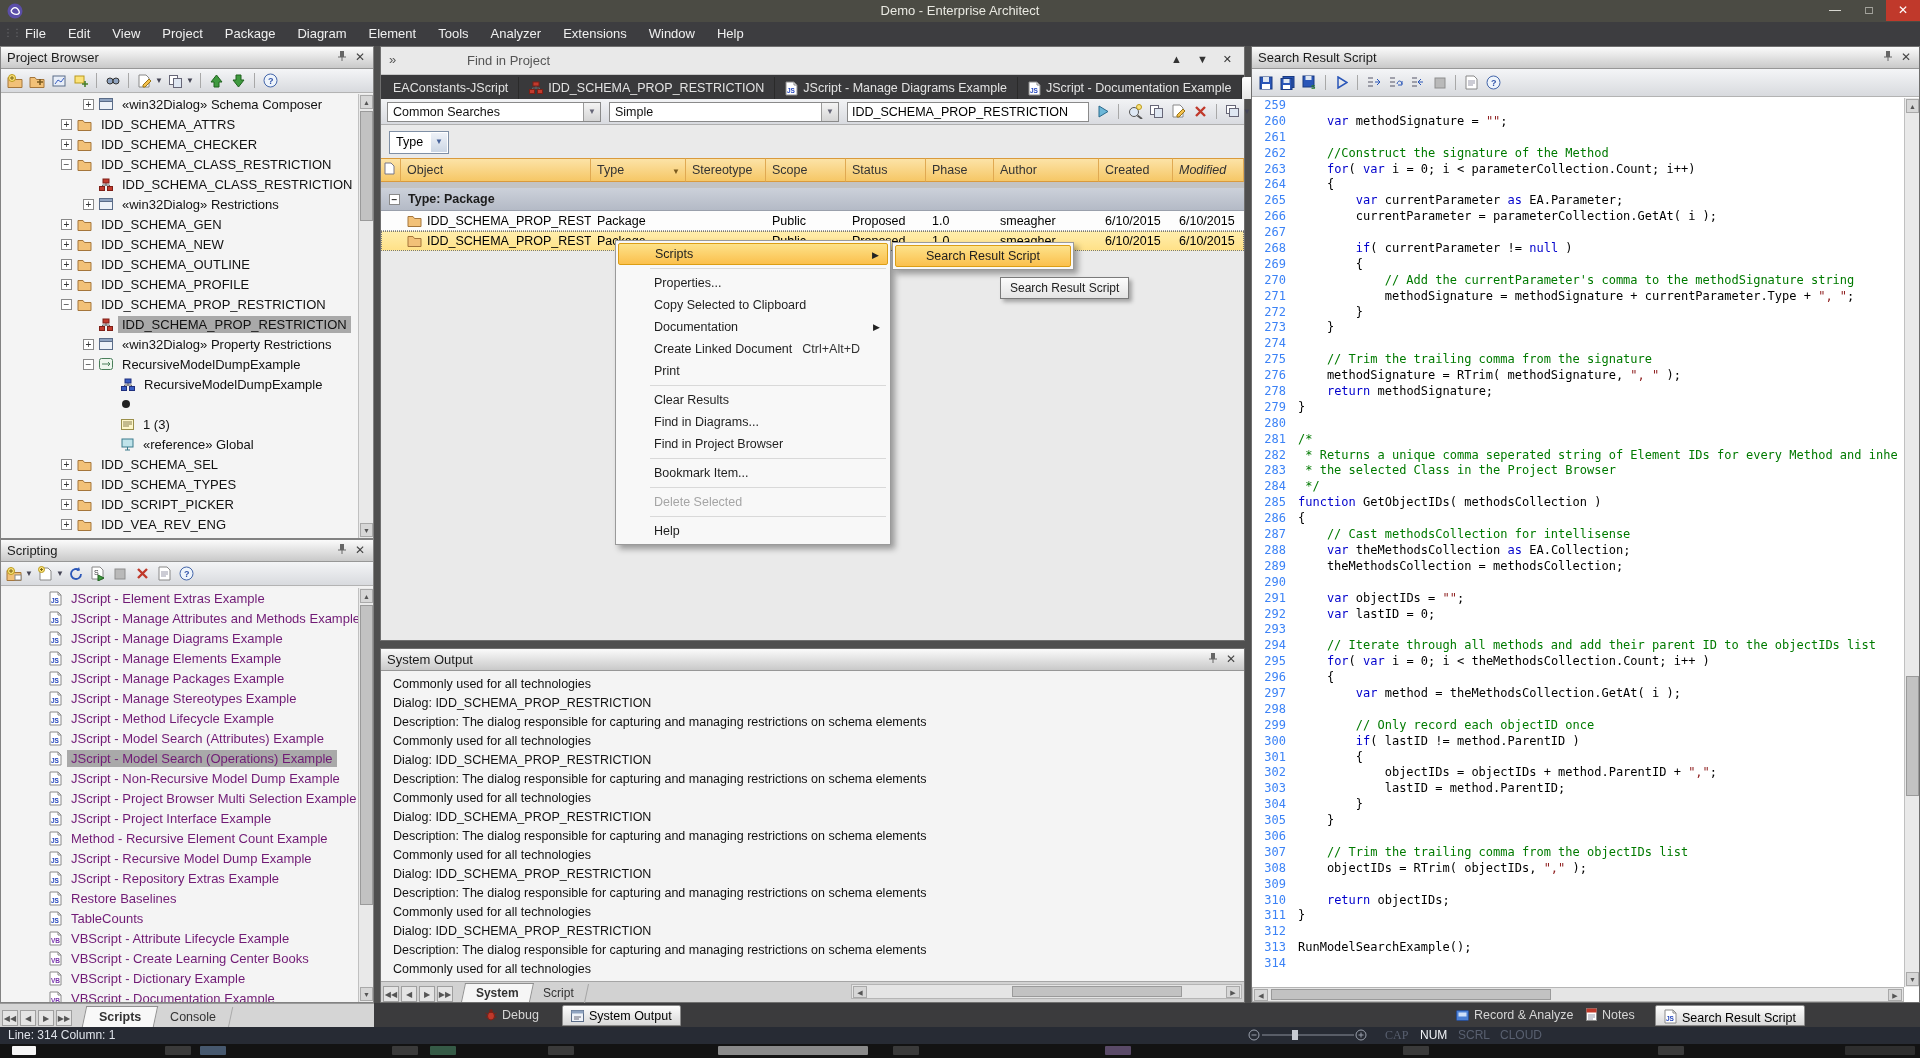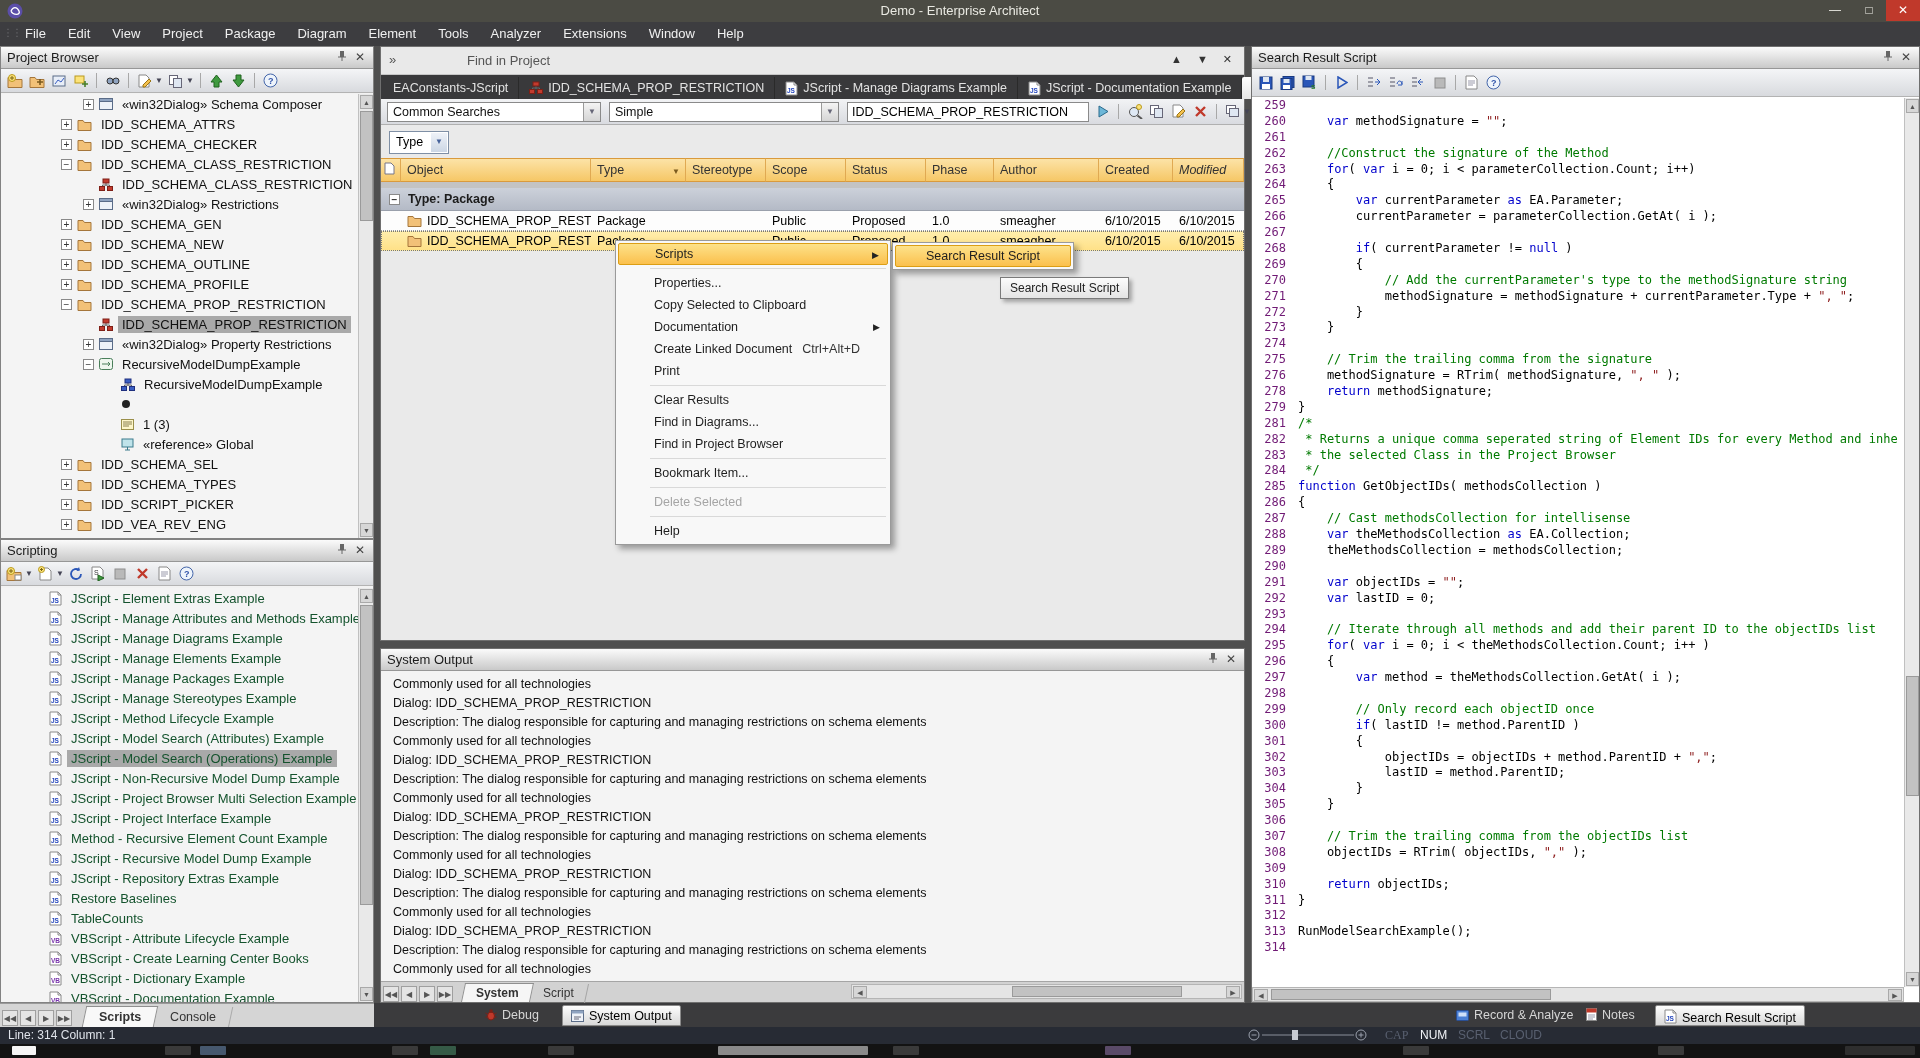--- a/index.html
+++ b/index.html
@@ -35,21 +35,21 @@
   .tlabel { padding:1px 4px; }
   .trow.sel .tlabel { background:#a9a9a9; }
   .ticon { margin-right:5px; flex:none; display:inline-flex; }
 
   .vscroll { position:absolute; width:15px; background:#e9e9e9; border-left:1px solid #c0c0c0; }
   .sbtn { position:absolute; left:1px; width:13px; height:14px; background:#d7d7d7; border:1px solid #a9a9a9; color:#555; font-size:7px; text-align:center; line-height:13px; }
   .sthumb { position:absolute; left:1px; width:13px; background:#c2c2c2; border:1px solid #9a9a9a; }
 
   #scripting { left:0; top:539px; width:374px; height:464px; }
   #script-list { position:absolute; top:48px; bottom:0; left:0; right:15px; overflow:hidden; background:#f4f4f4; }
-  .srow { height:20px; display:flex; align-items:center; padding-left:48px; white-space:nowrap; font-size:13px; color:#14532d; }
+  .srow { height:20px; display:flex; align-items:center; padding-left:48px; white-space:nowrap; font-size:13px; color:#701a75; }
   .srow .tlabel { padding:1px 4px; }
   .srow.sel .tlabel { background:#a9a9a9; }
 
   
   #dockstrip { left:0; top:1003px; width:1920px; height:24px; background:#3b3b3d; }
   #dock-left { position:absolute; left:0; top:0; width:374px; height:24px; background:#d5d5d5; border-top:1px solid #9a9a9a; }
   .navbtn { display:inline-block; width:16px; height:16px; border:1px solid #9f9f9f; background:#e4e4e4; color:#555; font-size:8px; text-align:center; line-height:15px; margin:3px 0 0 2px; }
   .ltab { display:inline-block; padding:3px 14px 0 14px; height:21px; margin-top:2px; font-size:12.5px; color:#333; border-right:1px solid #aaa; transform:skewX(-12deg); }
   .ltab span { display:inline-block; transform:skewX(12deg); }
   .ltab.active { background:#f8f8f8; border:1px solid #8f8f8f; border-bottom:none; font-weight:bold; }
@@ -112,21 +112,21 @@
   .mtab span { display:inline-block; transform:skewX(12deg); }
   .mtab.active { background:#f6f6f6; border:1px solid #8f8f8f; border-bottom:none; font-weight:bold; }
   .hscroll { position:absolute; height:15px; background:#e5e5e5; border:1px solid #b5b5b5; }
   .hthumb { position:absolute; top:1px; height:11px; background:#c2c2c2; border:1px solid #9a9a9a; }
   .hbtn { position:absolute; top:1px; width:14px; height:12px; background:#d7d7d7; border:1px solid #a9a9a9; color:#555; font-size:7px; text-align:center; line-height:11px; }
 
   
   #editor { left:1251px; top:46px; width:669px; height:957px; background:#fff; border:1px solid #6f6f6f; }
   #code { position:absolute; top:51px; left:0; right:15px; bottom:15px; overflow:hidden; background:#fff; }
   .codeline { display:flex; height:15.9px; font-family:"DejaVu Sans Mono","Liberation Mono",monospace; font-size:12px; line-height:15.9px; white-space:pre; }
-  .codeline .ln { width:46px; text-align:right; padding-right:12px; color:#701a75; flex:none; }
+  .codeline .ln { width:46px; text-align:right; padding-right:12px; color:#3b82f6; flex:none; }
   .codeline .ct { color:#000; }
   .k { color:#0000cc; } .s { color:#8f2020; } .c { color:#007a00; }
   #ed-vscroll { top:51px; bottom:15px; right:0; }
   #ed-hscroll { left:0; right:15px; bottom:0; }
 
   svg { display:block; }
 </style>
 </head>
 <body>
 
@@ -1152,29 +1152,30 @@
       <div class="codeline"><span class="ln">260</span><span class="ct">    <span class="k">var</span> methodSignature = <span class="s">""</span>;</span></div>
       <div class="codeline"><span class="ln">261</span><span class="ct"></span></div>
       <div class="codeline"><span class="ln">262</span><span class="ct"><span class="c">    //Construct the signature of the Method</span></span></div>
       <div class="codeline"><span class="ln">263</span><span class="ct">    <span class="k">for</span>( <span class="k">var</span> i = 0; i &lt; parameterCollection.Count; i++)</span></div>
       <div class="codeline"><span class="ln">264</span><span class="ct">    {</span></div>
       <div class="codeline"><span class="ln">265</span><span class="ct">        <span class="k">var</span> currentParameter <span class="k">as</span> EA.Parameter;</span></div>
       <div class="codeline"><span class="ln">266</span><span class="ct">        currentParameter = parameterCollection.GetAt( i );</span></div>
       <div class="codeline"><span class="ln">267</span><span class="ct"></span></div>
       <div class="codeline"><span class="ln">268</span><span class="ct">        <span class="k">if</span>( currentParameter != <span class="k">null</span> )</span></div>
       <div class="codeline"><span class="ln">269</span><span class="ct">        {</span></div>
-      <div class="codeline"><span class="ln">270</span><span class="ct"><span class="c">            // Add the currentParameter's type to the methodSignature string</span></span></div>
+      <div class="codeline"><span class="ln">270</span><span class="ct"><span class="c">            // Add the currentParameter's comma to the methodSignature string</span></span></div>
       <div class="codeline"><span class="ln">271</span><span class="ct">            methodSignature = methodSignature + currentParameter.Type + <span class="s">", "</span>;</span></div>
       <div class="codeline"><span class="ln">272</span><span class="ct">        }</span></div>
       <div class="codeline"><span class="ln">273</span><span class="ct">    }</span></div>
       <div class="codeline"><span class="ln">274</span><span class="ct"></span></div>
       <div class="codeline"><span class="ln">275</span><span class="ct"><span class="c">    // Trim the trailing comma from the signature</span></span></div>
       <div class="codeline"><span class="ln">276</span><span class="ct">    methodSignature = RTrim( methodSignature, <span class="s">", "</span> );</span></div>
       <div class="codeline"><span class="ln">278</span><span class="ct">    <span class="k">return</span> methodSignature;</span></div>
       <div class="codeline"><span class="ln">279</span><span class="ct">}</span></div>
+      <div class="codeline"><span class="ln">280</span><span class="ct"></span></div>
       <div class="codeline"><span class="ln">281</span><span class="ct"><span class="c">/*</span></span></div>
       <div class="codeline"><span class="ln">282</span><span class="ct"><span class="c"> * Returns a unique comma seperated string of Element IDs for every Method and inhe</span></span></div>
       <div class="codeline"><span class="ln">283</span><span class="ct"><span class="c"> * the selected Class in the Project Browser</span></span></div>
       <div class="codeline"><span class="ln">284</span><span class="ct"><span class="c"> */</span></span></div>
       <div class="codeline"><span class="ln">285</span><span class="ct"><span class="k">function</span> GetObjectIDs( methodsCollection )</span></div>
       <div class="codeline"><span class="ln">286</span><span class="ct">{</span></div>
       <div class="codeline"><span class="ln">287</span><span class="ct"><span class="c">    // Cast methodsCollection for intellisense</span></span></div>
       <div class="codeline"><span class="ln">288</span><span class="ct">    <span class="k">var</span> theMethodsCollection <span class="k">as</span> EA.Collection;</span></div>
       <div class="codeline"><span class="ln">289</span><span class="ct">    theMethodsCollection = methodsCollection;</span></div>
       <div class="codeline"><span class="ln">290</span><span class="ct"></span></div>

